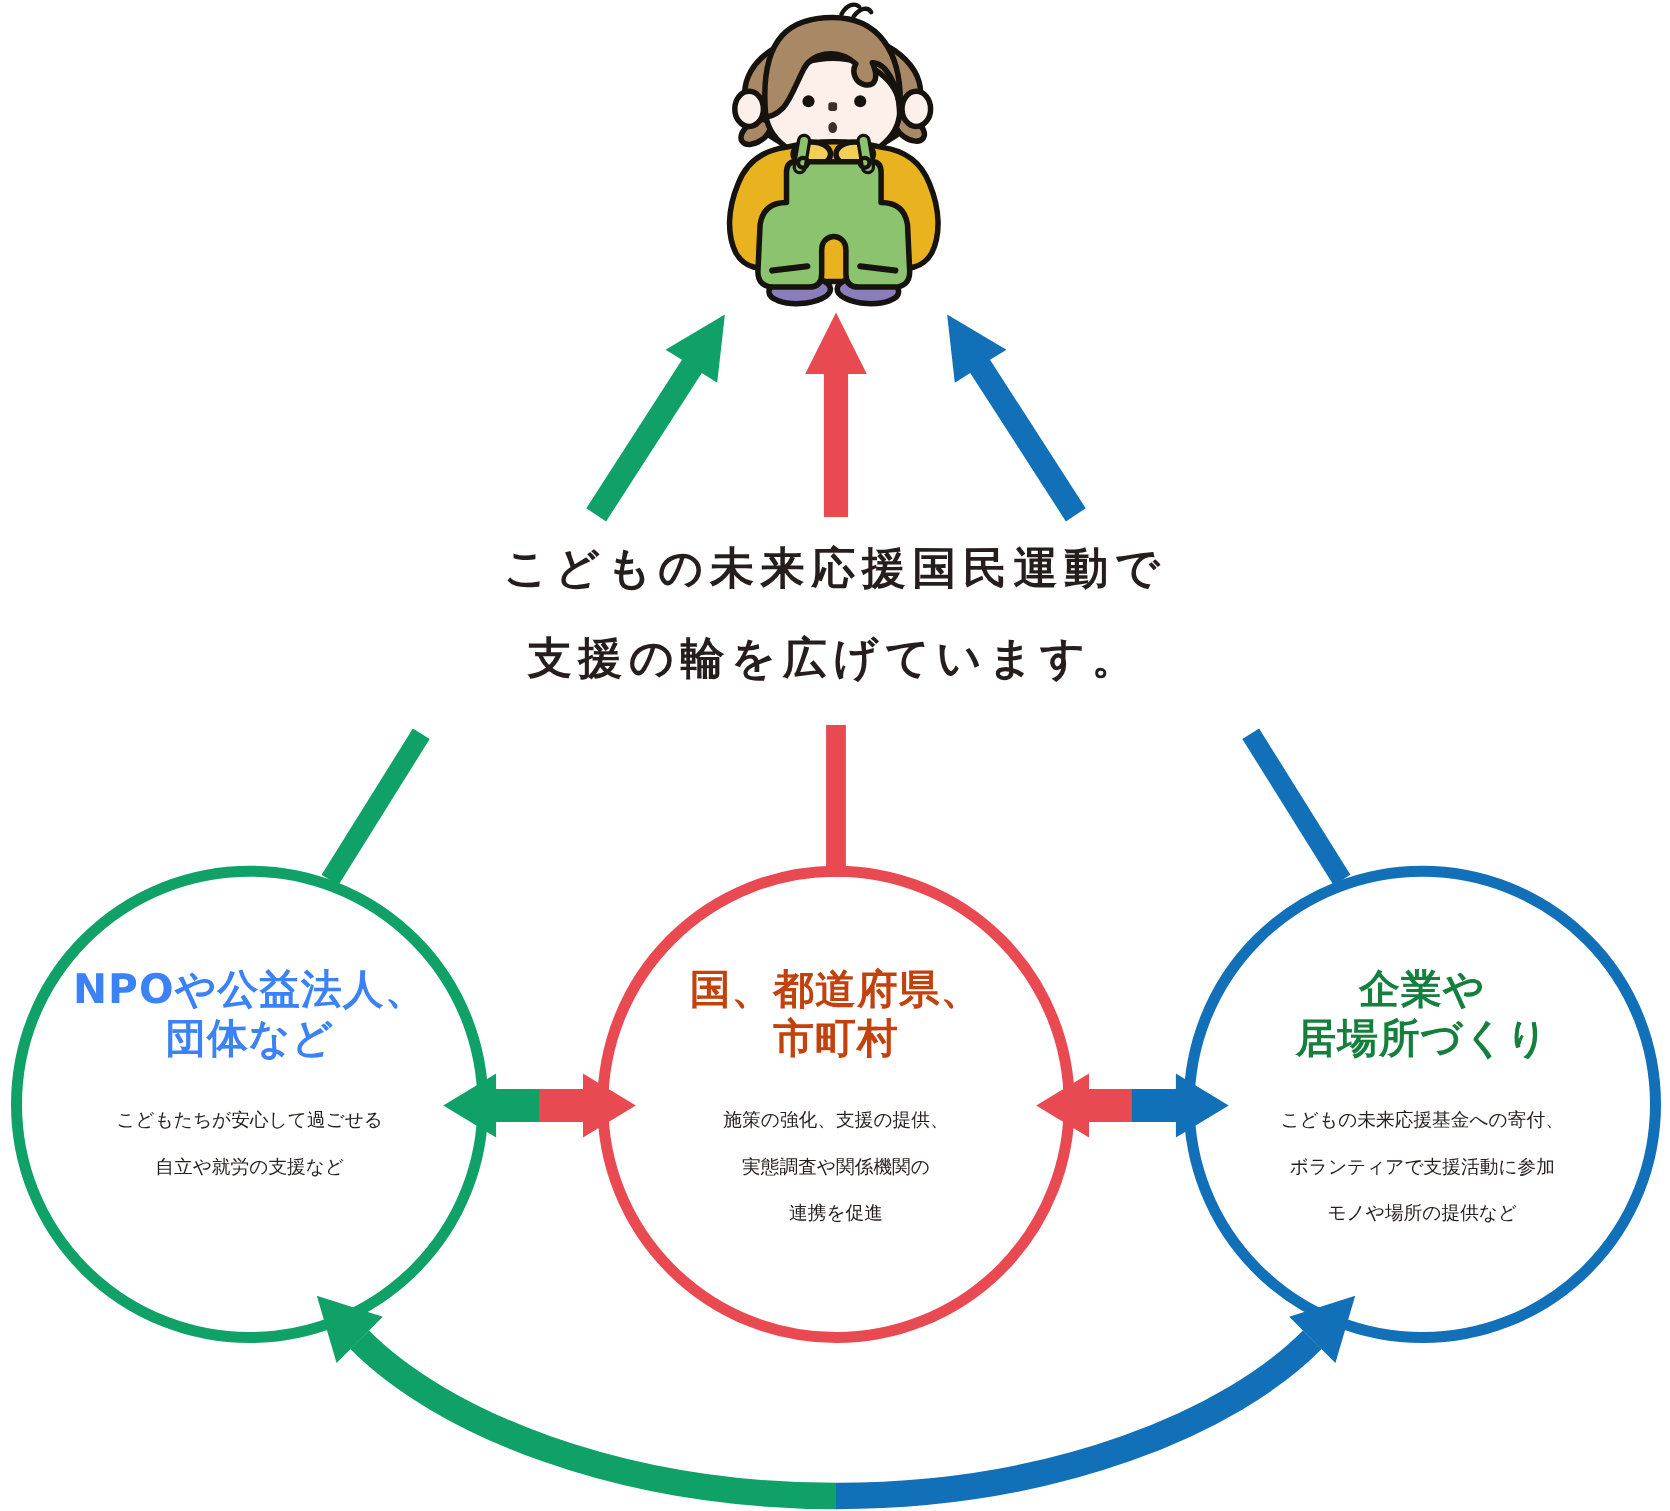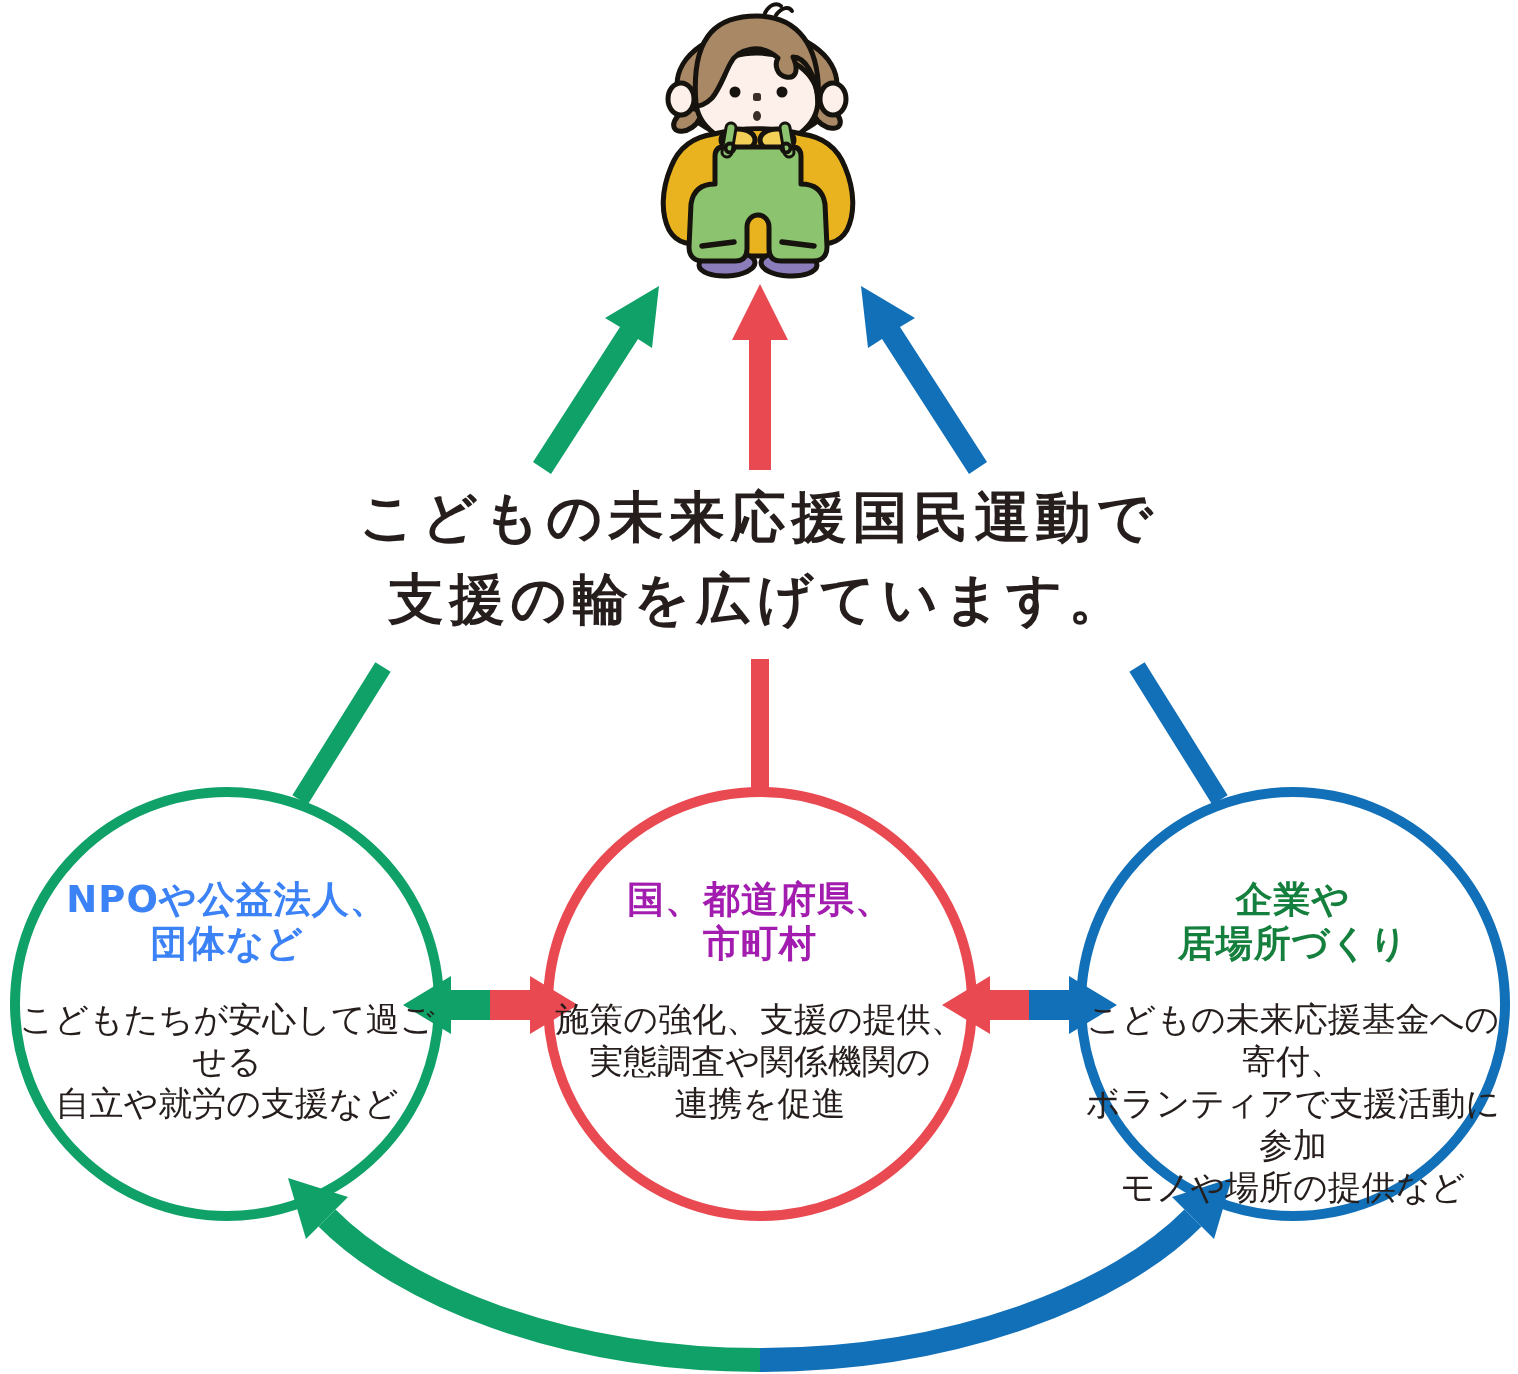--- a/index.html
+++ b/index.html
@@ -8,39 +8,39 @@
     width:1518px;height:1374px;
     background:#ffffff;
     font-family:"DejaVu Sans","Liberation Sans",sans-serif;
     overflow:hidden;
   }
   #diagram-svg{position:absolute;left:0;top:0;z-index:1;}
   .txt{position:absolute;z-index:2;}
   .main-title{
     left:0;width:1518px;top:476px;
     text-align:center;
-    font-size:55px;font-weight:700;
+    font-size:40px;font-weight:700;
     letter-spacing:6px;line-height:82px;
     color:#251e1c;
   }
   .ctitle{
     width:424px;top:878px;
     text-align:center;
     font-size:37px;font-weight:700;
     letter-spacing:1px;line-height:44px;
   }
   .cbody{
     width:424px;top:998px;
     text-align:center;
-    font-size:34px;font-weight:500;
+    font-size:17px;font-weight:500;
     letter-spacing:0px;line-height:42px;
     color:#251e1c;
   }
   .c-green{color:#3b82f6;}
-  .c-red{color:#a21caf;}
+  .c-red{color:#c2410c;}
   .c-blue{color:#15803d;}
   .pos-npo{left:15px;}
   .pos-gov{left:548px;}
   .pos-com{left:1081px;}
 </style>
 </head>
 <body>
 
 <div id="stage">
 

